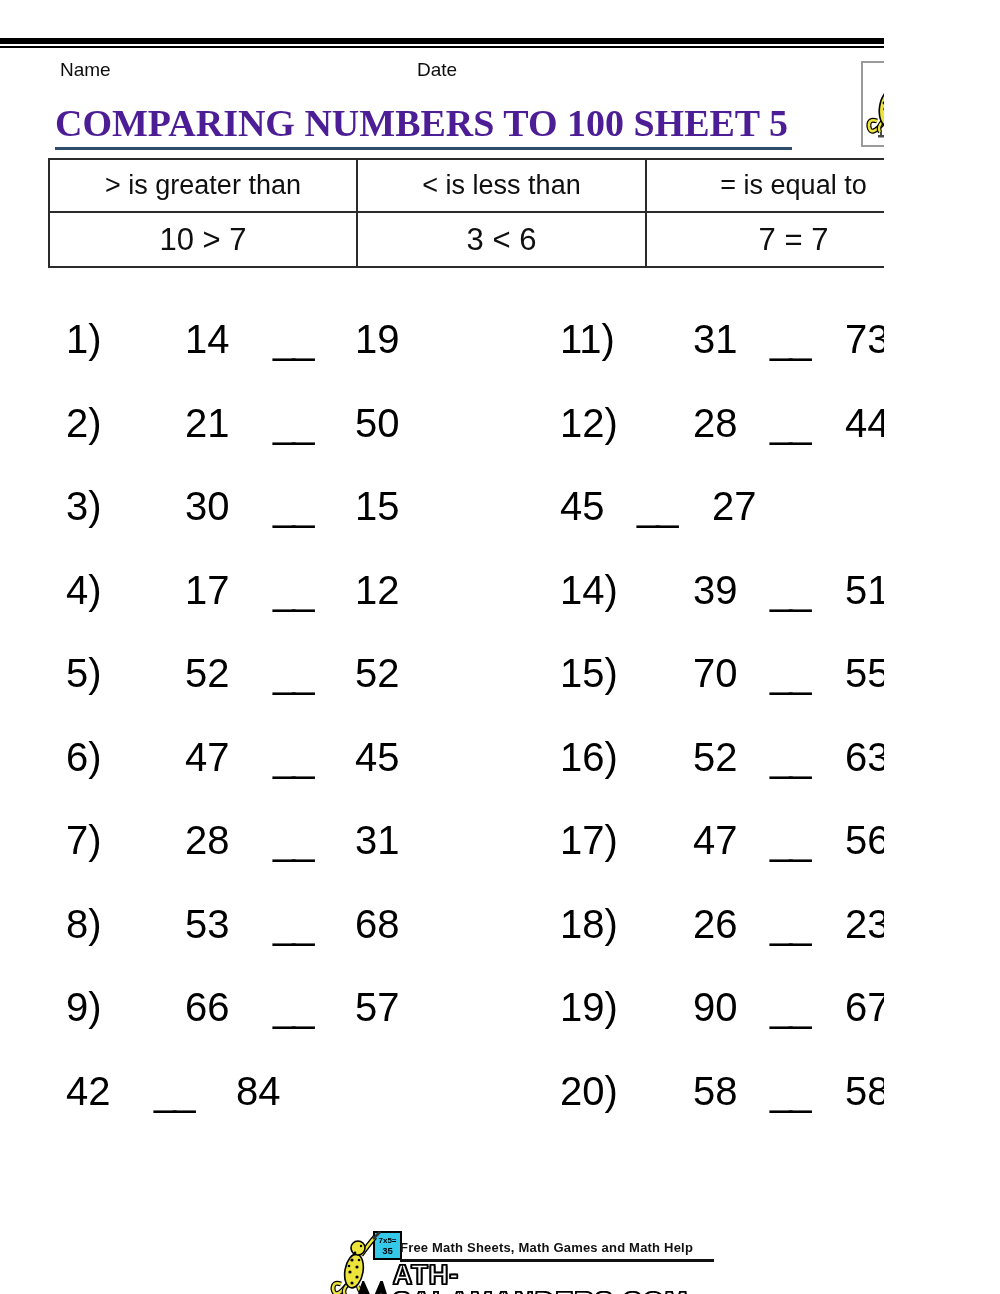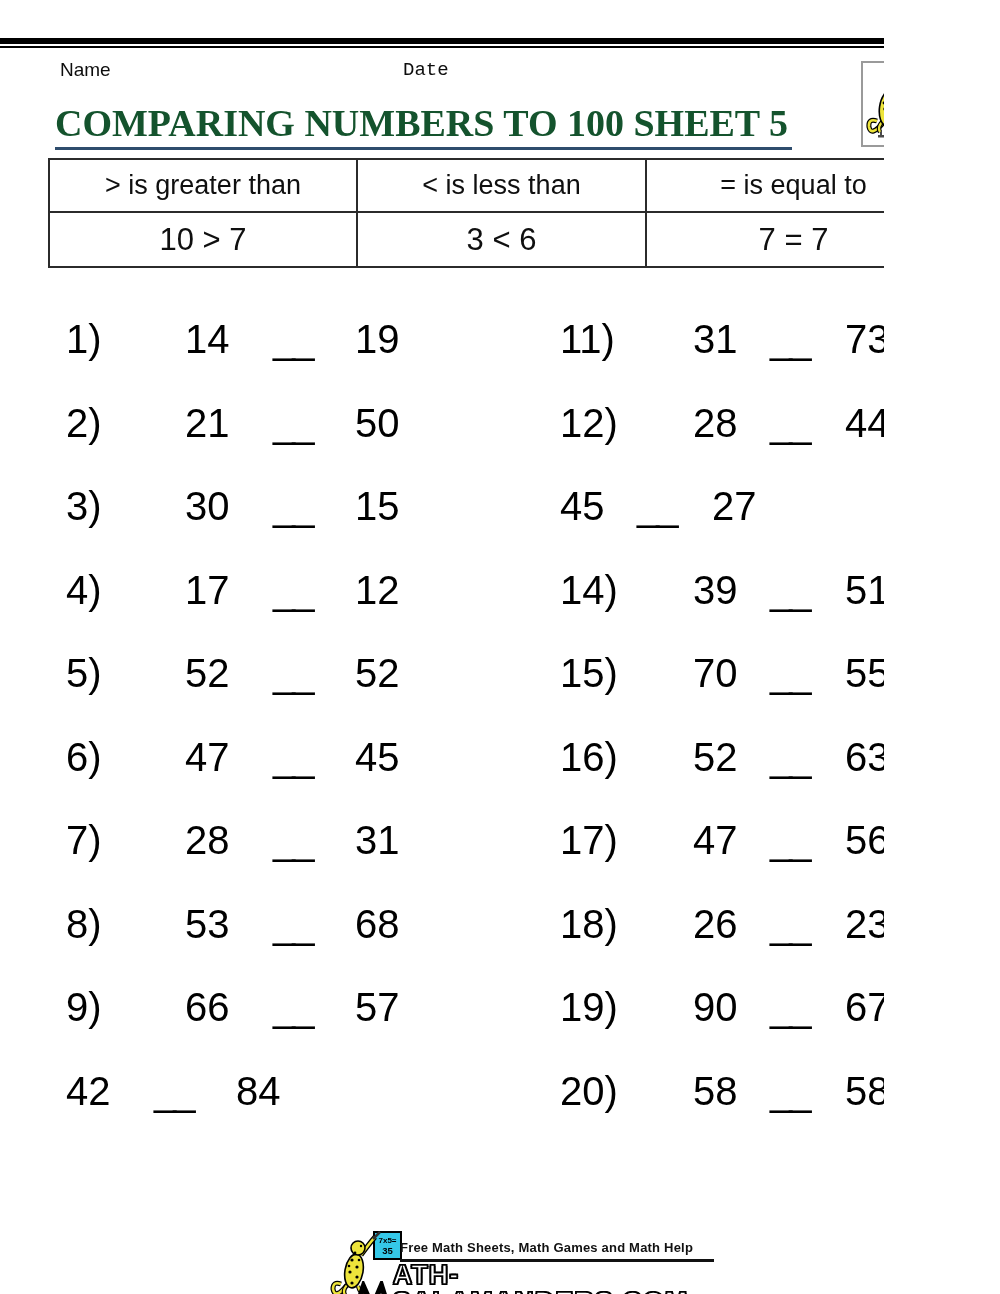--- a/index.html
+++ b/index.html
@@ -5,29 +5,29 @@
   html,body { margin:0; padding:0; background:#fff; }
   .page {
     position:relative; width:884px; height:1294px; background:#ffffff;
     font-family:"Liberation Sans", sans-serif; overflow:hidden;
   }
   .top-rule {
     position:absolute; left:0; top:38px; width:1000px; height:2px;
     border-top:6px solid #000; border-bottom:2px solid #000;
   }
   .name-label { position:absolute; left:60px; top:59px; font-size:19px; color:#0d0d0d; }
-  .date-label { position:absolute; left:403px; top:59px; font-size:19px; color:#0d0d0d;font-family:Liberation Mono, monospace; }
+  .date-label { position:absolute; left:417px; top:59px; font-size:19px; color:#0d0d0d; }
   .logo-box {
     position:absolute; left:861px; top:61px; width:101px; height:86px;
     border:2px solid #9a9a9a; box-sizing:border-box; background:#fff;
   }
   .page-title {
     position:absolute; left:55px; top:102px; margin:0;
     font-family:"Liberation Serif", serif; font-weight:bold; font-size:38px;
-    color:#14532d; letter-spacing:0; line-height:1.15;
+    color:#4c1d95; letter-spacing:0; line-height:1.15;
     border-bottom:3px solid #2e4d6d; padding-bottom:1px; padding-right:4px;
   }
   table.legend {
     position:absolute; left:48px; top:158px; width:892px;
     border-collapse:collapse; table-layout:fixed;
   }
   table.legend td {
     border:2px solid #2b2b2b; text-align:center; color:#0f0f0f;
     vertical-align:middle; padding:4px;
   }

